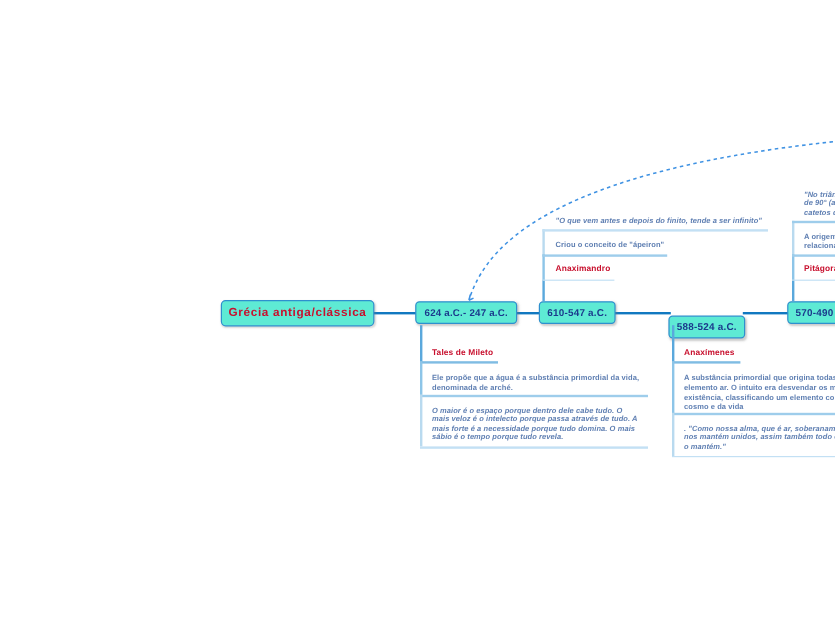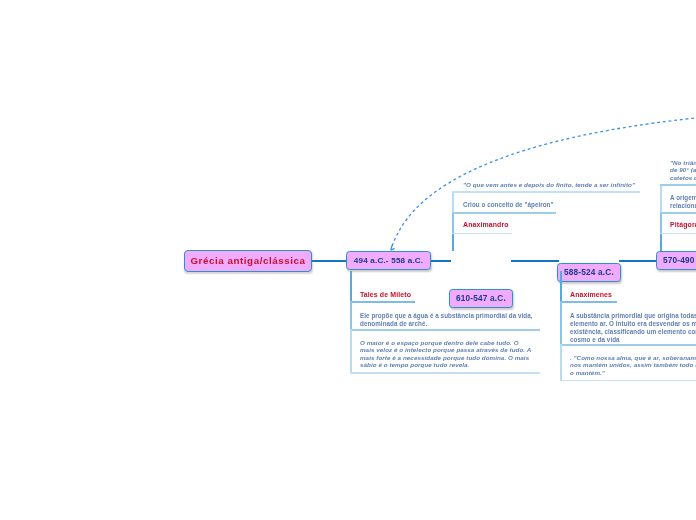--- a/index.html
+++ b/index.html
@@ -3,21 +3,21 @@
 <meta charset="utf-8">
 <style>
   html,body{margin:0;padding:0;background:#ffffff;}
   body{width:696px;height:520px;overflow:hidden;position:relative;
        font-family:"Liberation Sans",sans-serif;
        -webkit-font-smoothing:antialiased;}
   .canvas{position:absolute;left:0;top:0;width:696px;height:520px;}
 
   
   .node{position:absolute;box-sizing:border-box;
-        border:1.9px solid #2E90CE;border-radius:3.5px;background:#f0abfc;
+        border:1.9px solid #2E90CE;border-radius:3.5px;background:#5eead4;
         color:#1B3A8C;font-weight:bold;text-align:center;
         display:flex;align-items:center;justify-content:center;
         box-shadow:1px 1.4px 1.8px rgba(120,120,120,.38);
         white-space:nowrap;}
   .node.root{color:#C8102E;border-radius:4px;box-shadow:0.8px 1.2px 1.6px rgba(120,120,120,.30);}
 
   
   .hline{position:absolute;background:#1178C0;height:2.2px;}
 
   
@@ -49,24 +49,24 @@
   <div class="hline" style="left:309px;top:259.7px;width:39px;"></div>
   <div class="hline" style="left:428px;top:259.7px;width:23px;"></div>
   <div class="hline" style="left:511px;top:259.7px;width:48px;"></div>
   <div class="hline" style="left:619px;top:259.7px;width:39px;"></div>
 
   <div class="node root" style="left:184.2px;top:249.7px;width:127.5px;height:22.3px;font-size:9.8px;letter-spacing:.55px;">
     <span>Grécia antiga/clássica</span>
   </div>
 
   <div class="node" style="left:346.1px;top:250.8px;width:84.9px;height:19.4px;font-size:8.1px;letter-spacing:.19px;">
-    <span>494 a.C.- 558 a.C.</span>
+    <span>624 a.C.- 247 a.C.</span>
   </div>
 
-  <div class="node" style="left:449px;top:250.8px;width:64px;height:19.4px;font-size:8.25px;letter-spacing:.19px;margin-top:38px;">
+  <div class="node" style="left:449px;top:250.8px;width:64px;height:19.4px;font-size:8.25px;letter-spacing:.19px;">
     <span>610-547 a.C.</span>
   </div>
 
   <div class="node" style="left:557px;top:250.8px;width:64px;height:19.4px;font-size:8.25px;letter-spacing:.19px;margin-top:12px;">
     <span>588-524 a.C.</span>
   </div>
 
   <div class="node" style="left:656px;top:250.8px;width:64px;height:19.4px;font-size:8.25px;letter-spacing:.19px;">
     <span>570-490 a.C.</span>
   </div>

